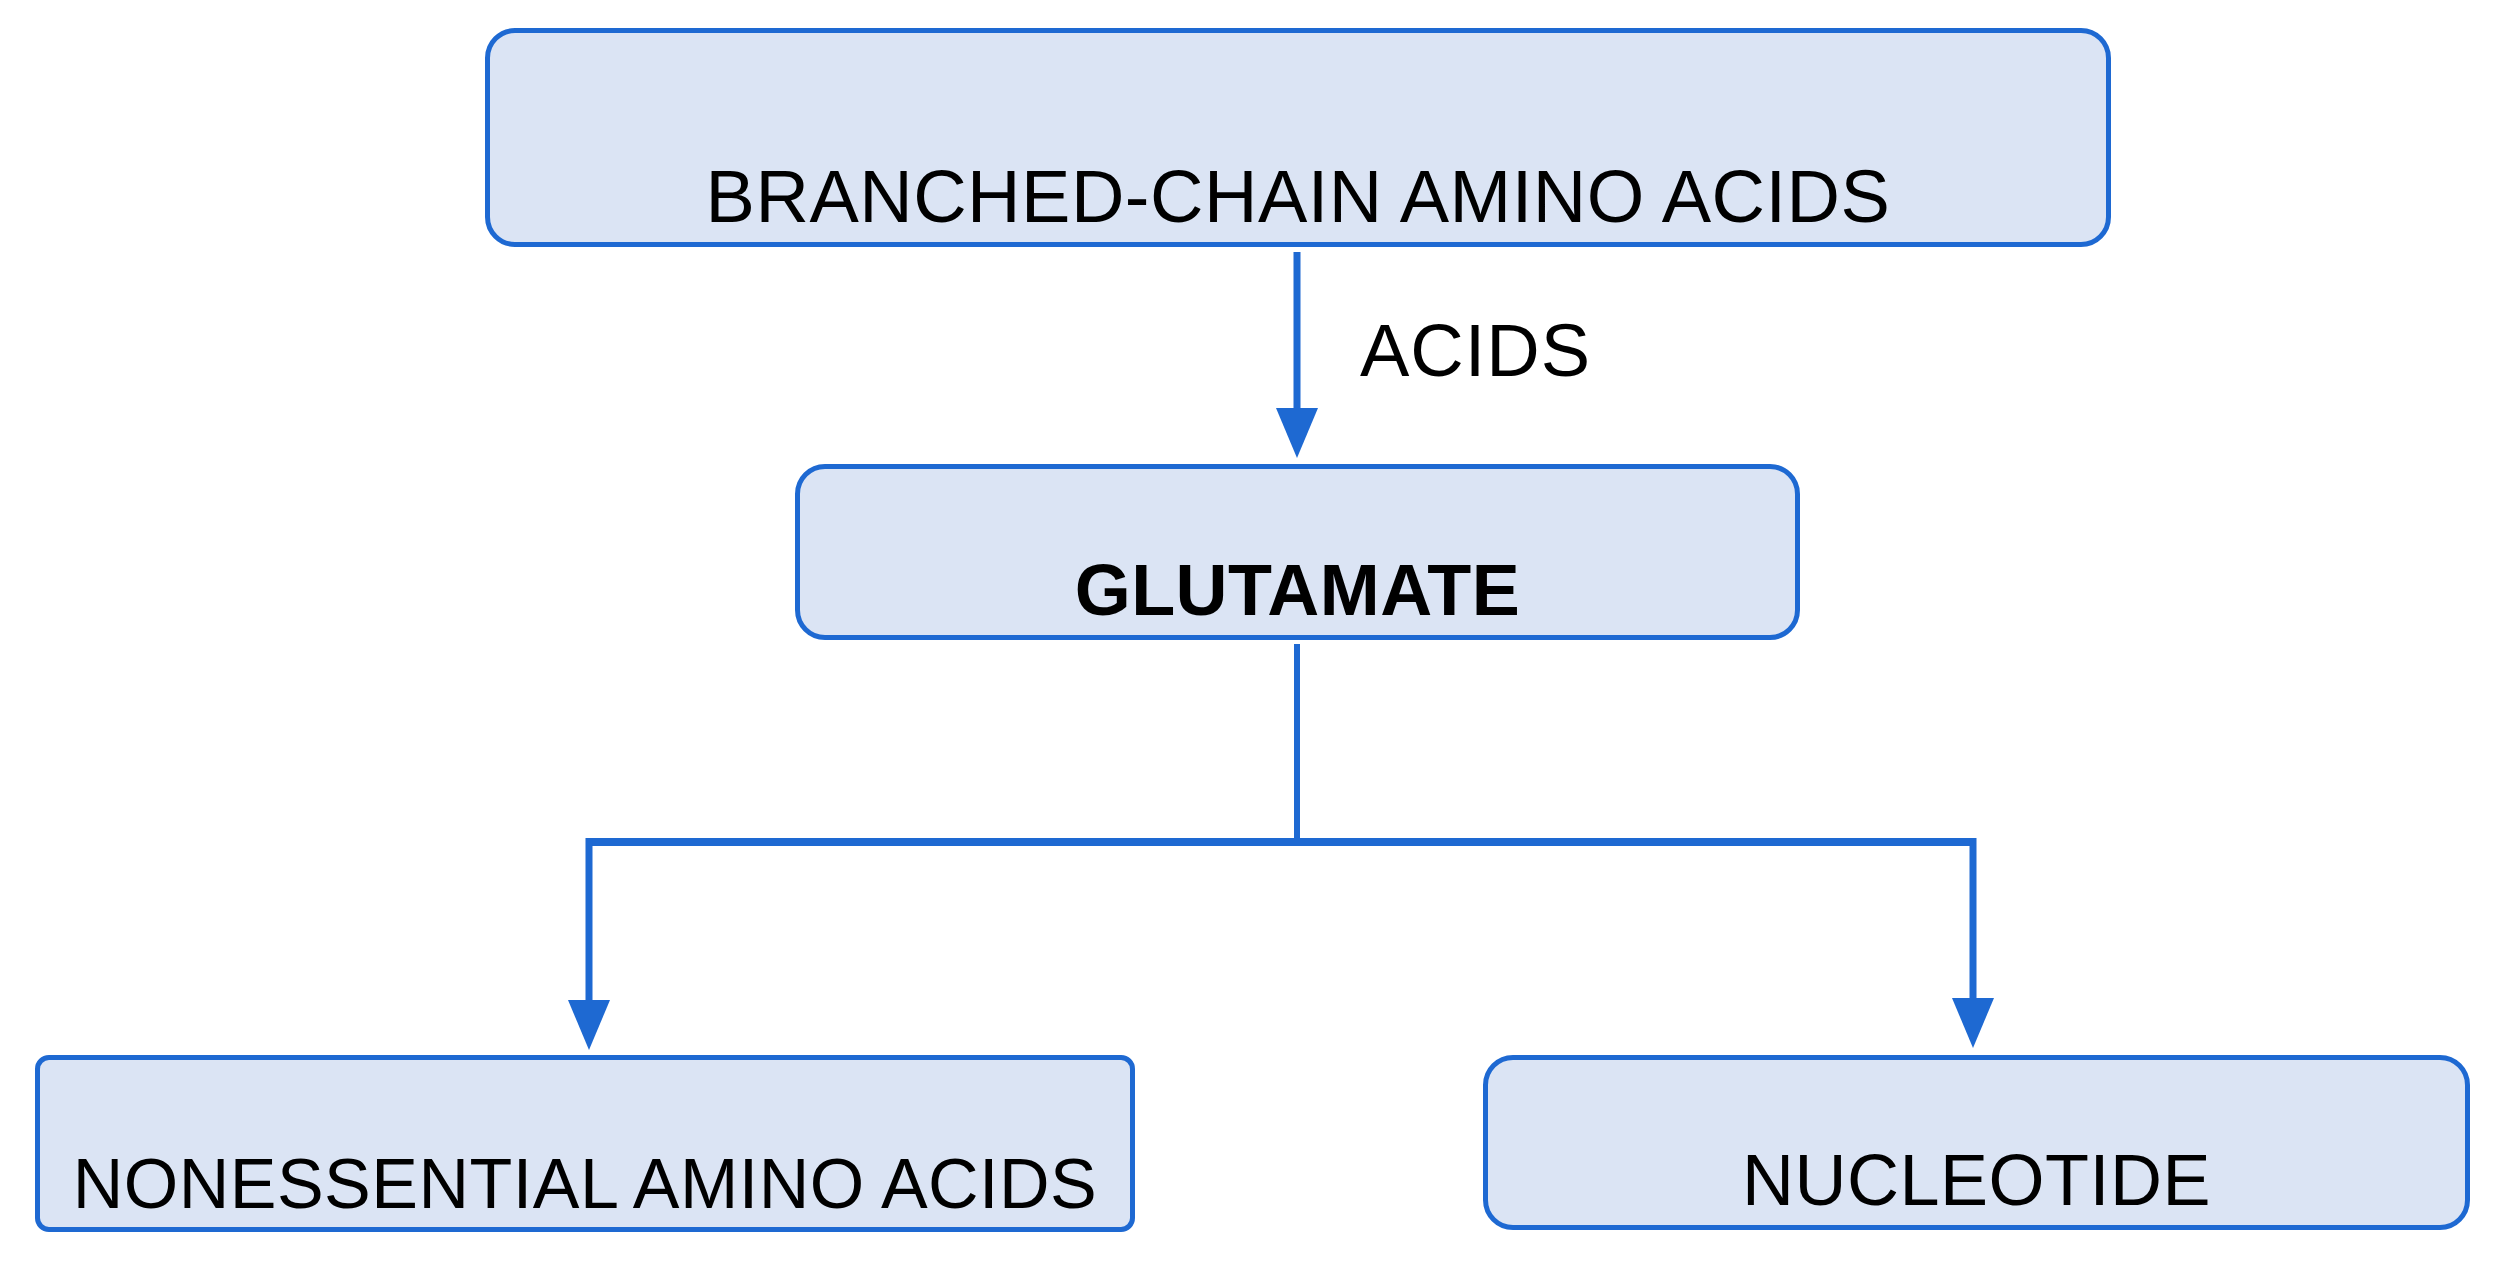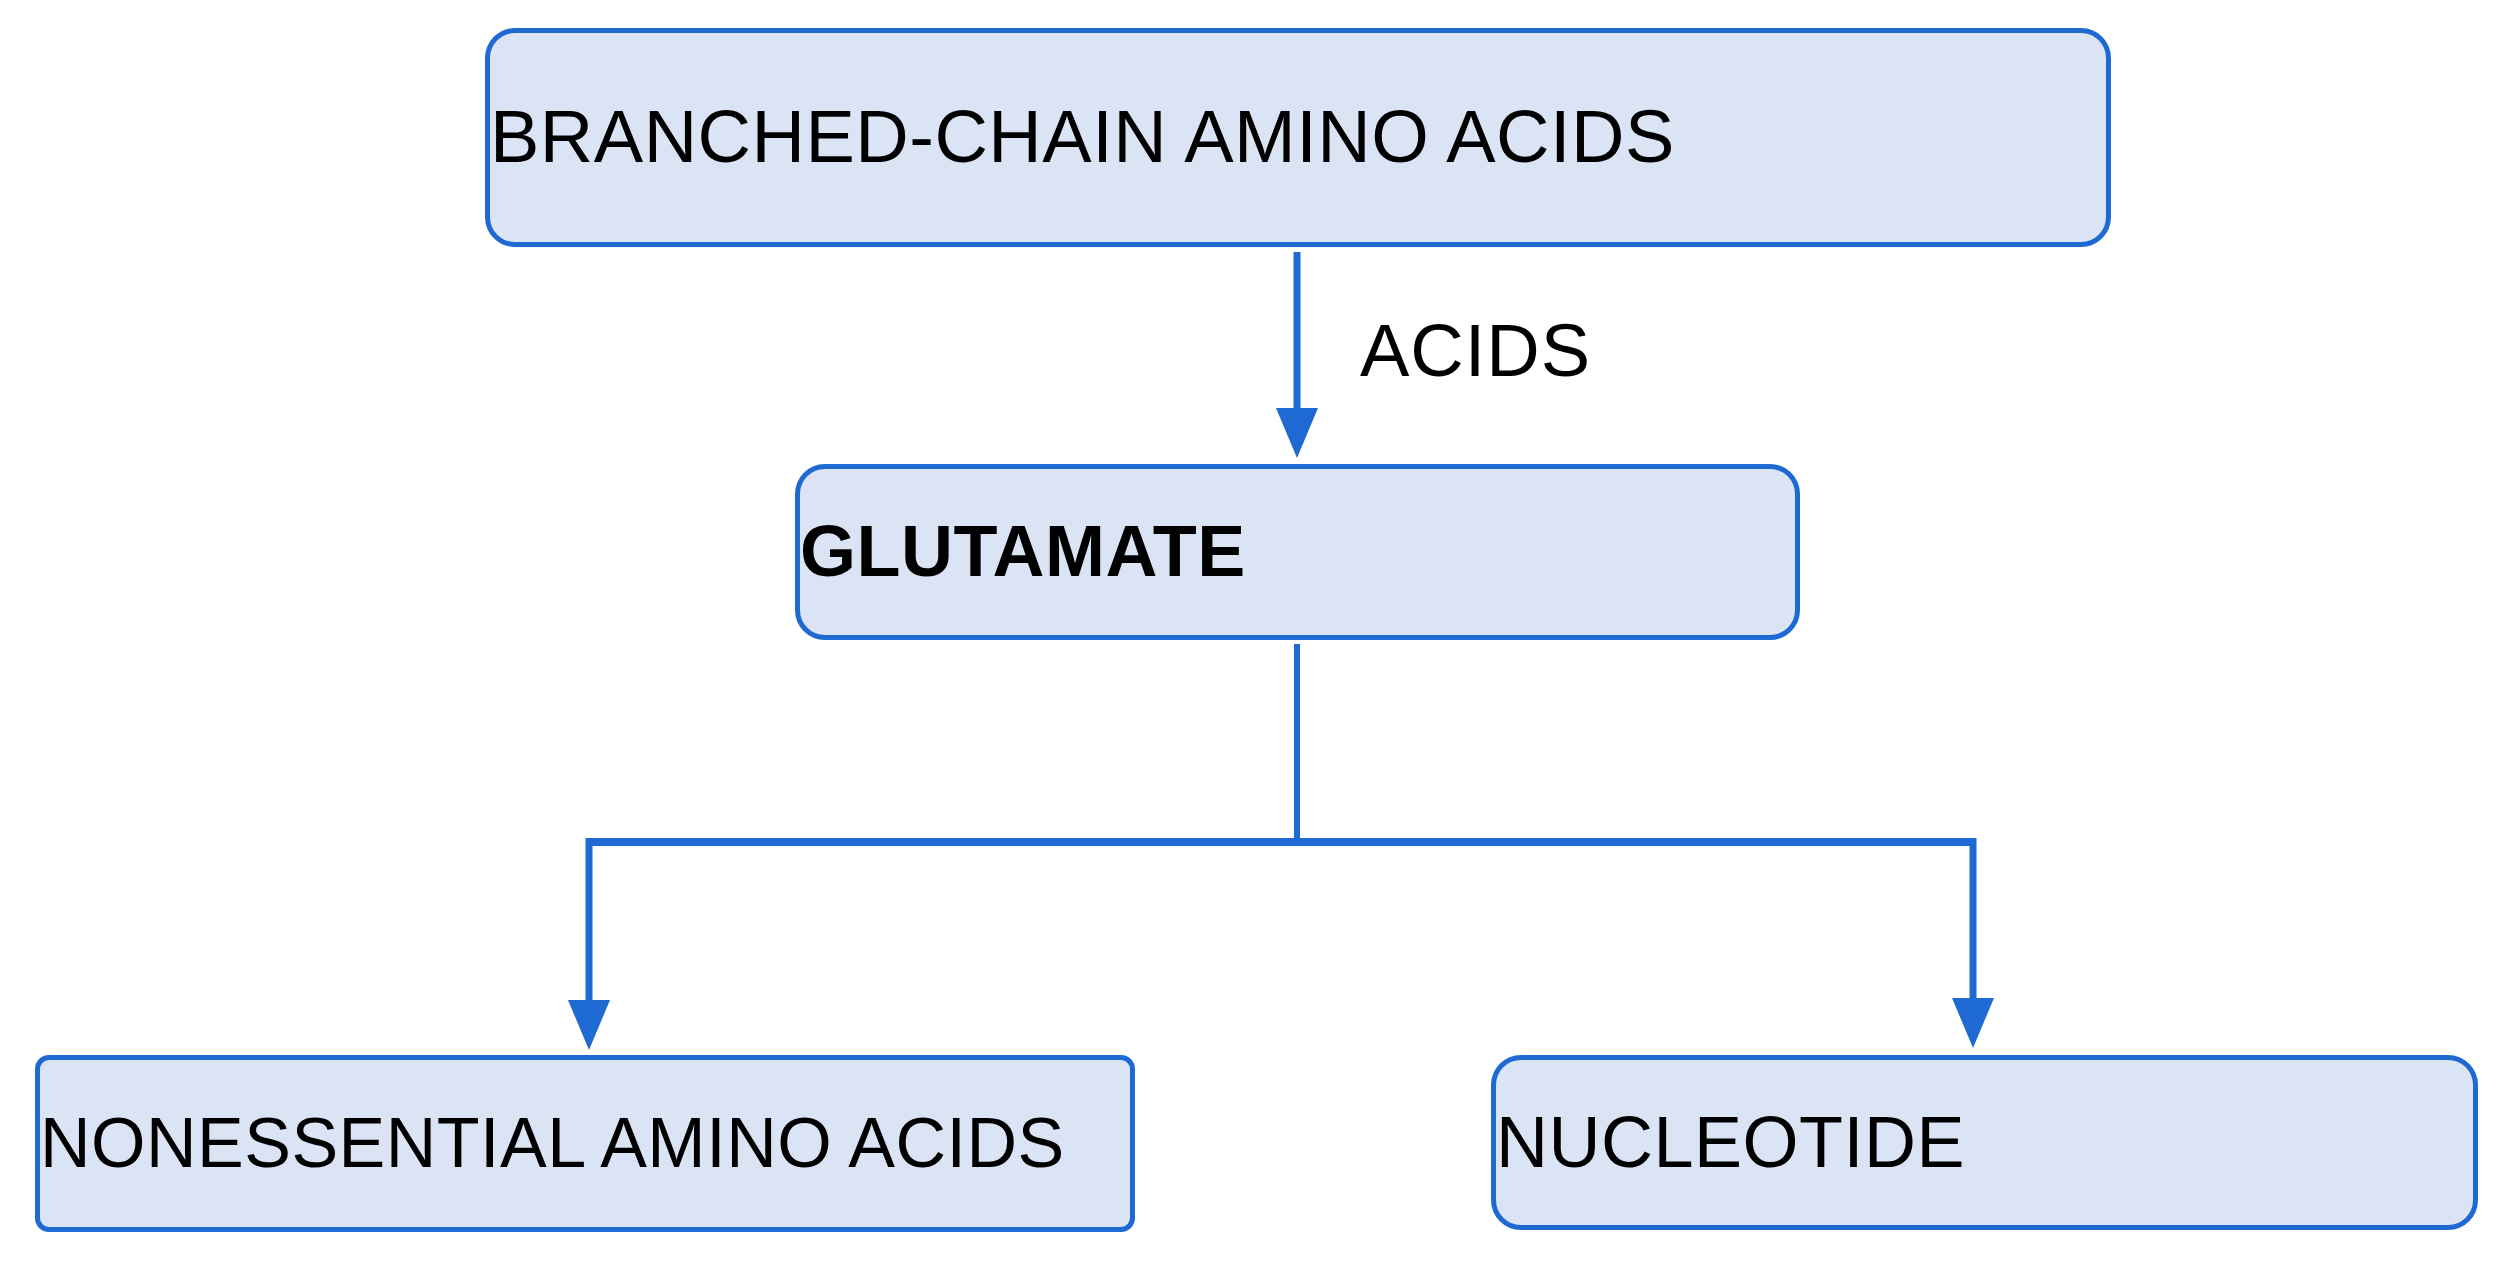--- a/index.html
+++ b/index.html
@@ -18,34 +18,33 @@
     font-family:"Liberation Sans","DejaVu Sans",sans-serif;
     overflow:hidden;
   }
   .node{
     position:absolute;
     box-sizing:border-box;
     background:var(--node-fill);
     border:5px solid var(--node-border);
     border-radius:30px;
     display:flex;
-    flex-direction:column;
-    align-items:flex-start;
+    align-items:flex-end;
     justify-content:center;
     text-align:center;
     color:var(--text);
     font-size:72px;
     line-height:1.22;
     letter-spacing:0.5px;
     white-space:nowrap;
   }
   .node-bcaa      {left:485px;  top:28px;   width:1626px; height:219px; font-size:74px;}
   .node-glutamate {left:795px;  top:464px;  width:1005px; height:176px;font-weight:bold;}
   .node-nonessential{left:35px; top:1055px; width:1100px; height:177px; font-size:70px;border-radius:14px;}
-  .node-nucleotide{left:1483px; top:1055px; width:987px;  height:175px;margin-left:8px;}
+  .node-nucleotide{left:1483px; top:1055px; width:987px;  height:175px;}
   .connectors{
     position:absolute;
     left:0; top:0;
     width:2504px;
     height:1269px;
     pointer-events:none;
   }
   .edge-label{
     position:absolute;
     left:1360px;

